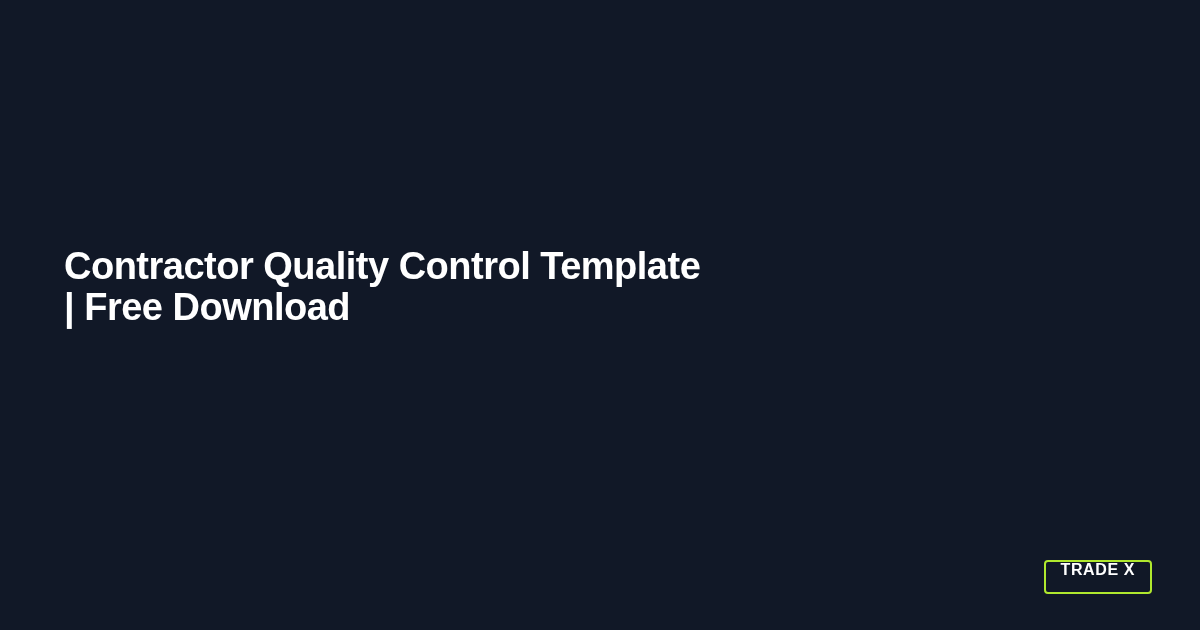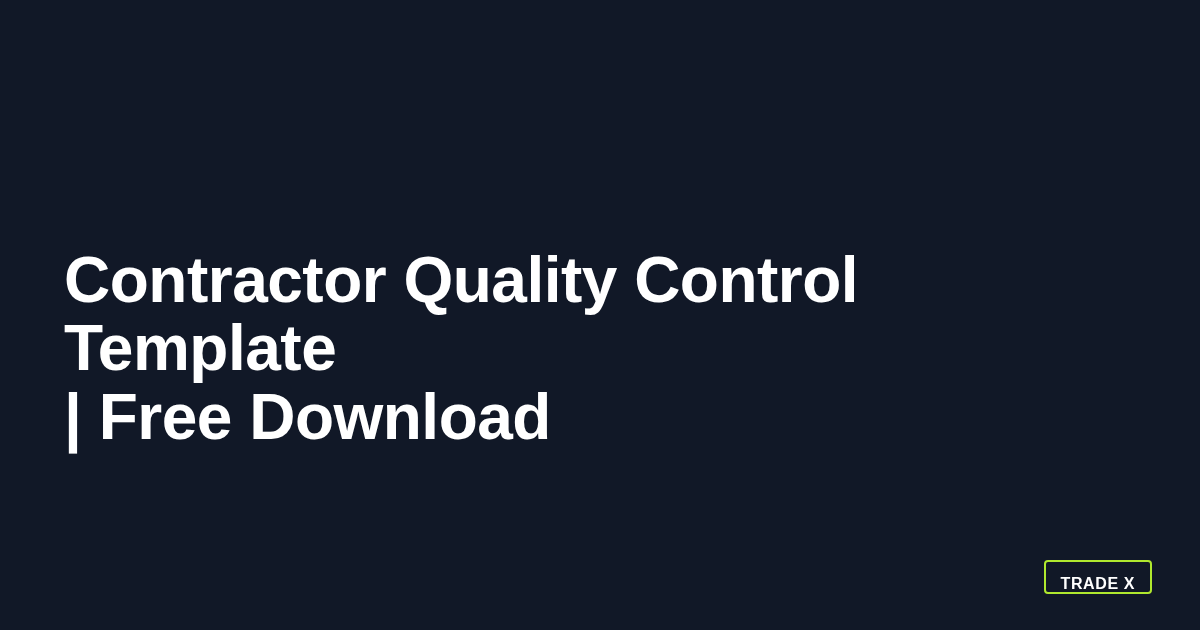--- a/index.html
+++ b/index.html
@@ -32,36 +32,36 @@
     left: 64px;
     top: 246px;
     width: 1000px;
   }
 
   .headline {
     margin: 0;
     padding: 0;
     color: #ffffff;
     font-family: "Liberation Sans", "DejaVu Sans", sans-serif;
-    font-size: 64px;
+    font-size: 38px;
     font-weight: bold;
     line-height: 1.07;
     letter-spacing: -0.5px;
     white-space: pre-line;
     -webkit-font-smoothing: antialiased;
   }
 
   
   .brand-badge {
     position: absolute;
     right: 48px;
     bottom: 36px;
     box-sizing: border-box;
     display: inline-flex;
-    align-items: flex-end;
+    align-items: flex-start;
     justify-content: center;
     height: 34px;
     padding: 0 15px;
     border: 2px solid #b0e82e;
     border-radius: 4px;
     background: transparent;
   }
 
   .brand-badge-label {
     color: #ffffff;

